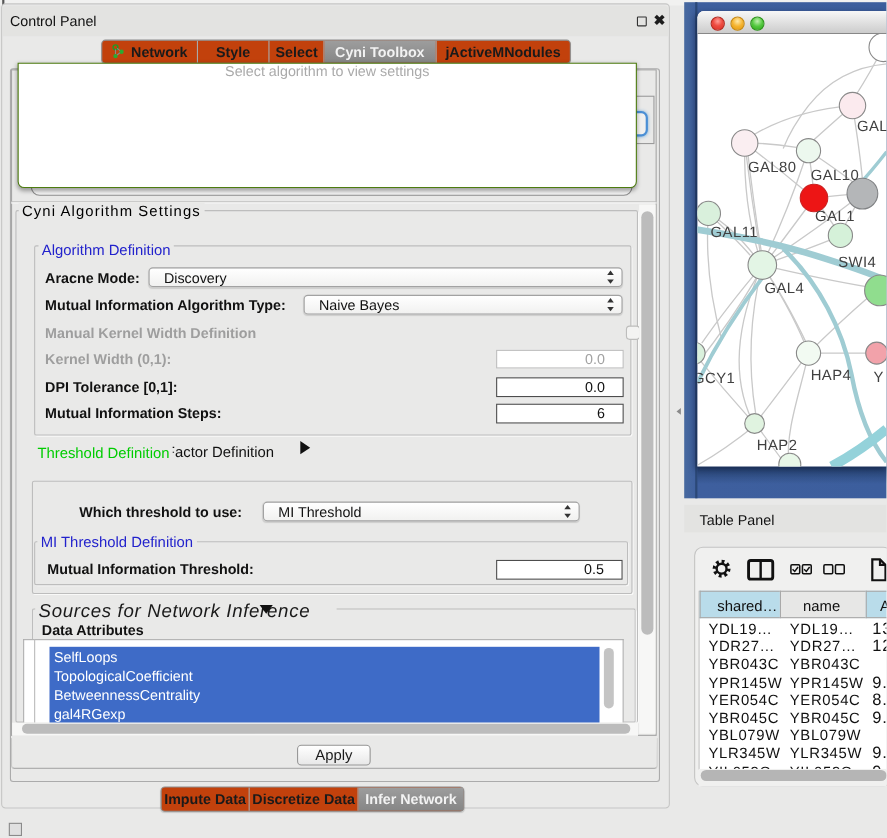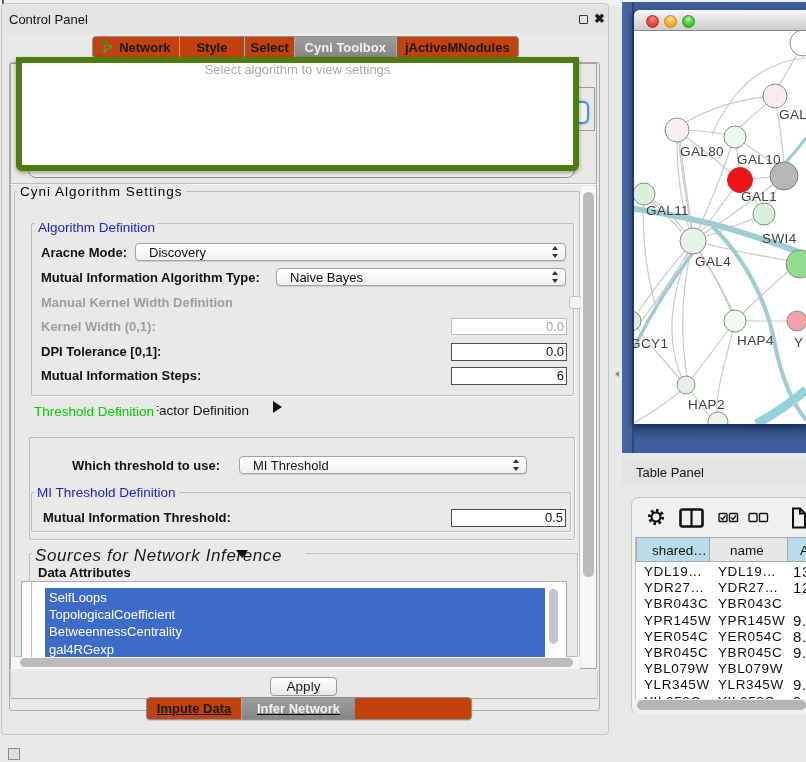--- a/index.html
+++ b/index.html
@@ -8,21 +8,21 @@
   .ab { position:absolute; }
   .lbl { font-size:13px; color:#111; white-space:nowrap; }
   .b { font-weight:bold; }
   .grp { position:absolute; border:1px solid #bdbdbd; box-shadow:inset 0 0 0 0 #fff,1px 1px 0 rgba(255,255,255,.7); border-radius:2px; }
   .gt { position:absolute; background:#e9e9e8; padding:0 3px; font-size:13.5px; white-space:nowrap; }
   .combo { position:absolute; background:linear-gradient(#ffffff,#f1f1f0); border:1px solid #a2a2a2; border-radius:4px; box-shadow:0 1px 1px rgba(0,0,0,.12); }
   .combo .ct { position:absolute; left:13px; top:1px; font-size:13px; color:#111; white-space:nowrap; }
   .arr { position:absolute; right:6px; width:7px; }
   .au { position:absolute; left:0; width:0; height:0; border-left:3.5px solid transparent; border-right:3.5px solid transparent; border-bottom:4px solid #333; }
   .ad { position:absolute; left:0; width:0; height:0; border-left:3.5px solid transparent; border-right:3.5px solid transparent; border-top:4px solid #333; }
-  .fld { position:absolute; background:#fff; font-size:13px; text-align:right; padding-right:2px; }
+  .fld { position:absolute; background:#fff; font-size:13px; text-align:right; padding-right:16px; }
   .tabstrip { position:absolute; background:#c2410c; border:1px solid #8f8f8f; border-radius:4px; display:flex; box-shadow:0 1px 1px rgba(0,0,0,.15);}
   .tab { font-size:13px; font-weight:bold; color:#1a1a1a; text-align:center; border-right:1px solid #a9a9a9; display:flex; align-items:center; justify-content:center; }
   .tab:last-child { border-right:none; }
   .tabsel { background:linear-gradient(#9d9d9d,#868686); color:#f2f2f2; }
   .scrollthumb { position:absolute; background:#bcbcbc; border-radius:6px; }
 </style>
 </head>
 <body>
 
 <div class="ab" style="left:0;top:0;width:806px;height:5px;background:#f1f1f0;"></div>
@@ -124,28 +124,29 @@
         <circle cx="9.5" cy="7" r="2" fill="#2aab31"></circle>
         <circle cx="4" cy="11" r="2" fill="#2aab31"></circle>
         <path d="M4 5 L4 9 M5.5 4 L8 6 M5.5 10 L8 8" stroke="#888" stroke-width="1"></path>
       </svg>Network</div>
   <div class="tab" style="width:66px;">Style</div>
   <div class="tab" style="width:50px;">Select</div>
   <div class="tab tabsel" style="width:102px;">Cyni Toolbox</div>
   <div class="tab" style="width:122px;">jActiveMNodules</div>
 </div>
 
-<div id="popup" class="ab" style="left:16px;top:57px;width:563px;height:114px;background:#fff;border:6px solid #4d7c0f;border-radius:0 0 6px 6px;box-shadow:0 2px 4px rgba(0,0,0,.35);">
+<div id="popup" class="ab" style="left:16px;top:57px;width:563px;height:114px;background:#fff;border:1px solid #4d7c0f;border-radius:0 0 6px 6px;box-shadow:0 2px 4px rgba(0,0,0,.35);">
   <div style="height:13.5px;line-height:14px;text-align:center;font-size:13px;color:#aaaaaa;">Select algorithm to view settings</div>
 </div>
 
 <div class="ab" style="left:10px;top:671px;width:588px;height:28px;border-bottom:1px solid #aaaaaa;border-left:1px solid #c9c9c8;border-right:1px solid #c9c9c8;border-radius:0 0 3px 3px;"></div>
 <div class="ab" style="left:270px;top:677px;width:67px;height:19px;background:linear-gradient(#ffffff,#e8e8e8);border:1px solid #989898;border-radius:4px;text-align:center;font-size:13.5px;color:#1a1a1a;line-height:17px;">Apply</div>
-<div class="tabstrip" style="left:146px;top:697px;width:326px;height:23px;text-decoration:underline;">
+<div class="tabstrip" style="left:146px;top:715px;width:276px;height:23px;">
   <div class="tab" style="width:95px;">Impute Data</div>
+  <div class="tab" style="width:118px;">Discretize Data</div>
   <div class="tab tabsel" style="width:113px;">Infer Network</div>
 </div>
 
 <div class="ab" style="left:8px;top:748px;width:12px;height:12px;background:#e0e0e0;border:1px solid #8a8a8a;"></div>
 
 <div class="ab" style="left:615px;top:371px;width:0;height:0;border-top:3.5px solid transparent;border-bottom:3.5px solid transparent;border-right:4.5px solid #8a8a8a;"></div>
 
 <div id="right">
 
   <div class="ab" style="left:622px;top:2px;width:184px;height:451px;background:linear-gradient(90deg,#47699f 0,#3e5f9e 12px,#3c5e9d 100%);"></div>

